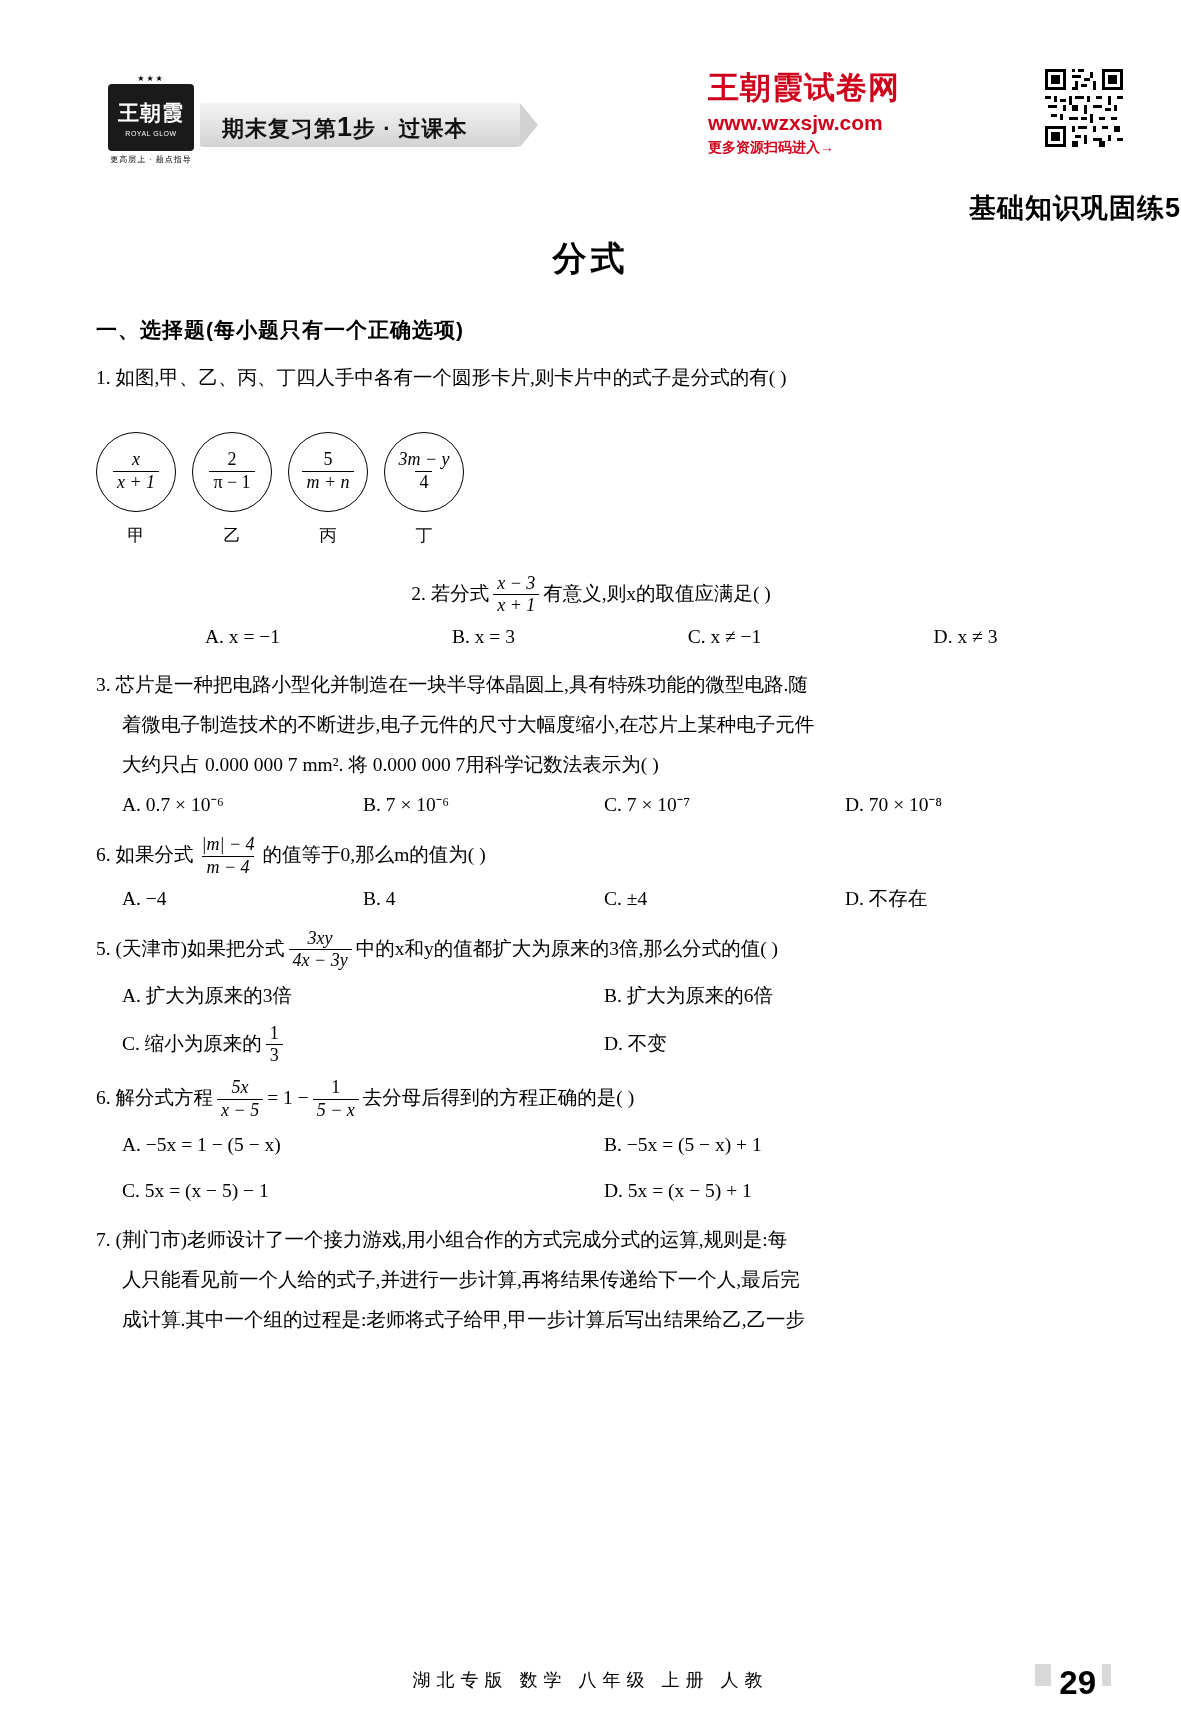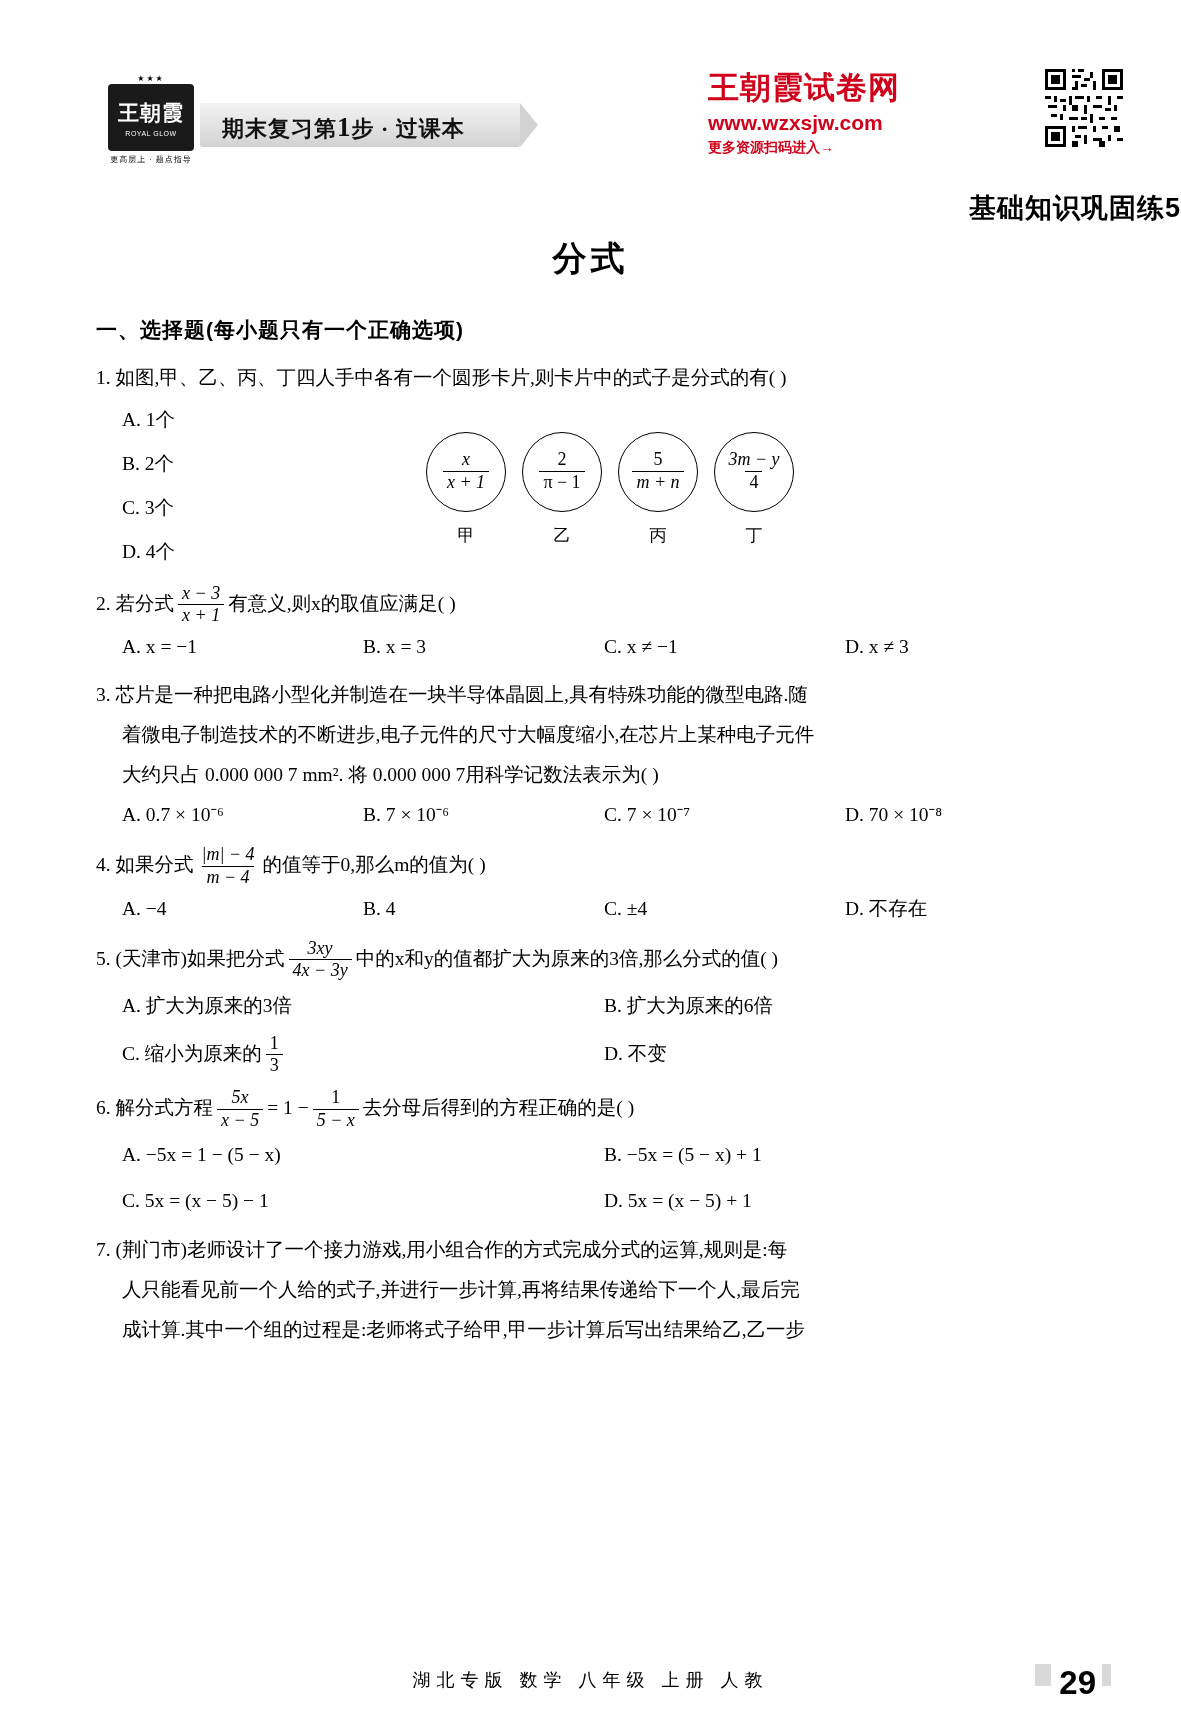--- a/index.html
+++ b/index.html
@@ -20,21 +20,21 @@
   .logo-seal .lg-sub{font-size:7px;margin-top:3px;letter-spacing:0.5px;}
   .logo-stars{font-size:8px;letter-spacing:2px;line-height:8px;margin-bottom:1px;}
   .logo-caption{font-size:8px;margin-top:3px;letter-spacing:1px;}
 
   .ribbon{position:absolute;left:200px;top:103px;width:320px;height:44px;
     background:linear-gradient(180deg,#f3f3f3 0%,#e2e2e2 55%,#d2d2d2 100%);
     border-radius:2px;}
   .ribbon:after{content:"";position:absolute;right:-18px;top:0;border-left:18px solid #d2d2d2;
     border-top:22px solid transparent;border-bottom:22px solid transparent;}
   .ribbon-text{position:absolute;left:222px;top:112px;font-size:22px;letter-spacing:1px;
-    font-family:Liberation Serif, serif;font-weight:bold;color:#111;}
+    font-family:Liberation Sans, sans-serif;font-weight:bold;color:#111;}
   .ribbon-text .big{font-size:27px;}
 
   .promo{position:absolute;right:58px;top:22px;width:415px;height:82px;margin-top:45px;}
   .promo-red{position:absolute;left:0;top:0;width:300px;}
   .promo-l1{font-size:31px;font-weight:bold;color:#d0021b;letter-spacing:1px;
     font-family:"Liberation Sans",sans-serif;}
   .promo-l2{font-size:21px;font-weight:bold;color:#d0021b;letter-spacing:0px;
     font-family:"Liberation Sans",sans-serif;margin-top:2px;}
   .promo-l3{font-size:14px;font-weight:bold;color:#d0021b;margin-top:4px;
     font-family:Liberation Serif, serif;}
@@ -173,26 +173,20 @@
   <div class="title1">基础知识巩固练5</div>
   <div class="title2">分式</div>
 
   <div class="content">
 
     <div class="sec-head">一、选择题(每小题只有一个正确选项)</div>
 
     <div class="q">
       <div class="q-line">1. 如图,甲、乙、丙、丁四人手中各有一个圆形卡片,则卡片中的式子是分式的有(        )</div>
       <div class="q1row">
-        <div class="q1opts">
-          <div>A. 1个</div>
-          <div>B. 2个</div>
-          <div>C. 3个</div>
-          <div>D. 4个</div>
-        </div>
         <div style="display:flex;gap:16px;align-items:flex-start;padding-top:34px;">
           <div class="circ-wrap">
             <div class="circ">
               <span class="frac">
                   <span class="num it">x</span>
                   <span class="den it">x + 1</span>
                 </span>
             </div>
             <div class="circ-label">甲</div>
           </div>
@@ -220,21 +214,21 @@
                   <span class="num it">3m − y</span>
                   <span class="den">4</span>
                 </span>
             </div>
             <div class="circ-label">丁</div>
           </div>
         </div>
       </div>
     </div>
 
-    <div class="q" style="margin-top:10px;">
+    <div class="q" style="margin-top:18px;text-align:center;">
       <div class="q-line">
         <span>2. 若分式</span><span class="frac">
             <span class="num it">x − 3</span>
             <span class="den it">x + 1</span>
           </span><span>有意义,则x的取值应满足(        )</span>
       </div>
       <div class="opts four">
         <div>A. x = −1</div>
         <div>B. x = 3</div>
         <div>C. x ≠ −1</div>
@@ -249,21 +243,21 @@
       <div class="opts four">
         <div>A. 0.7 × 10⁻⁶</div>
         <div>B. 7 × 10⁻⁶</div>
         <div>C. 7 × 10⁻⁷</div>
         <div>D. 70 × 10⁻⁸</div>
       </div>
     </div>
 
     <div class="q" style="margin-top:10px;">
       <div class="q-line">
-        <span>4. 如果分式</span><span class="frac">
+        <span>6. 如果分式</span><span class="frac">
             <span class="num it">|m| − 4</span>
             <span class="den it">m − 4</span>
           </span><span>的值等于0,那么m的值为(        )</span>
       </div>
       <div class="opts four">
         <div>A. −4</div>
         <div>B. 4</div>
         <div>C. ±4</div>
         <div>D. 不存在</div>
       </div>

